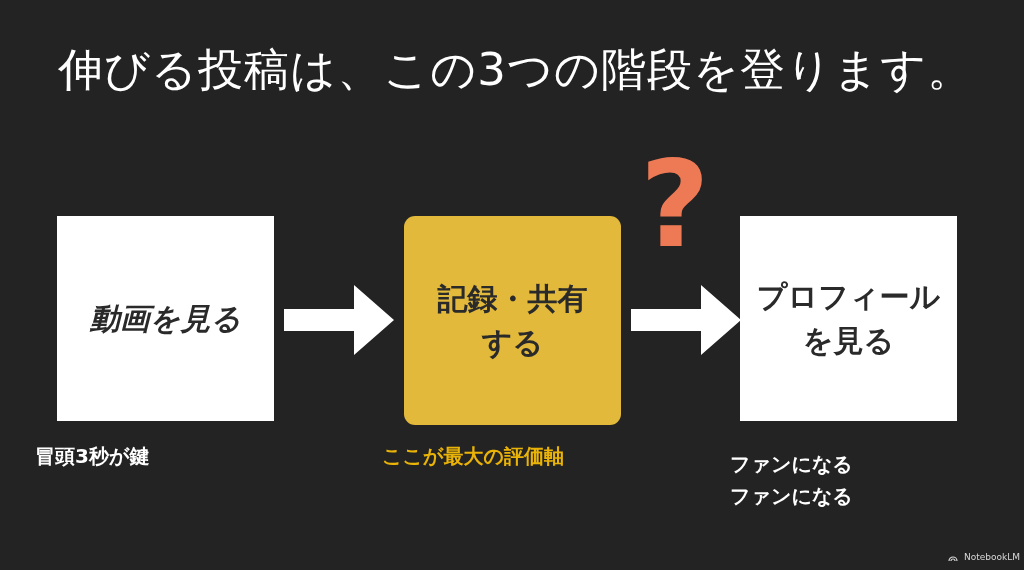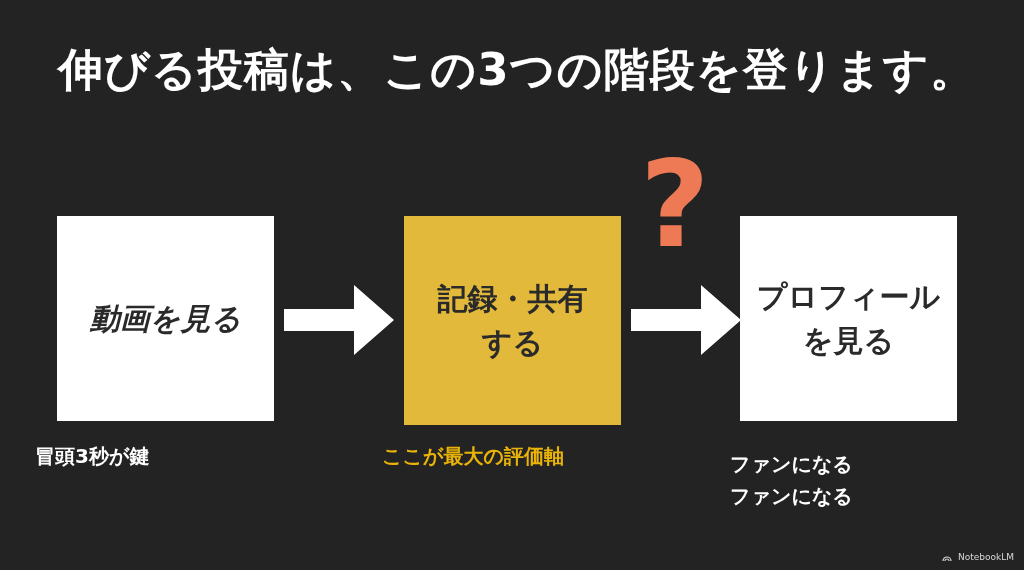--- a/index.html
+++ b/index.html
@@ -4,51 +4,51 @@
   <style>
     html, body { margin: 0; padding: 0; }
     body {
       width: 1024px; height: 570px; overflow: hidden;
       background: #232323;
       font-family: "DejaVu Sans", "Liberation Sans", sans-serif;
       position: relative;
     }
     .title {
       position: absolute; left: 58px; top: 40px;
-      font-size: 45px; font-weight: bold; color: #ffffff;
+      font-size: 45px; font-weight: normal; color: #ffffff;
       letter-spacing: 1px; white-space: nowrap;
     }
     .box {
       position: absolute; top: 216px; width: 217px; height: 205px;
       display: flex; align-items: center; justify-content: center;
       text-align: center; font-weight: bold; font-size: 30px; line-height: 44px;
       color: #2a2a2a; box-sizing: border-box; padding: 0 8px;
     }
     .box.white { background: #ffffff; }
     .box.gold { background: #E2B93B; height: 209px; }
     .box1 { left: 57px; font-style: italic; }
-    .box2 { left: 404px; }
+    .box2 { left: 404px; border-radius: 11px; }
     .box3 { left: 740px; align-items: center; }
     .arrow { position: absolute; }
     .arrow1 { left: 284px; top: 285px; }
     .arrow2 { left: 631px; top: 285px; }
     .question {
       position: absolute; left: 640px; top: 140px;
       font-size: 120px; font-weight: bold; color: #EE7A55;
       line-height: 130px;
     }
     .caption {
       position: absolute; text-align: left; width: 260px;
       font-size: 20px; font-weight: bold; line-height: 32px;
     }
     .cap1 { left: 35px; top: 440px; color: #ffffff; }
     .cap2 { left: 382px; top: 440px; color: #eab308; }
     .cap3 { left: 730px; top: 448px; color: #ffffff; }
     .brand {
-      position: absolute; right: 10px; bottom: 8px;
+      position: absolute; right: 4px; bottom: 8px;
       font-size: 9px; color: #d8d8d8; display: flex; align-items: center; gap: 6px;
     }
   </style>
 </head>
 <body>
 
 <div class="title">伸びる投稿は、この3つの階段を登ります。</div>
 
 <div class="box white box1">
   <span>動画を見る</span>

